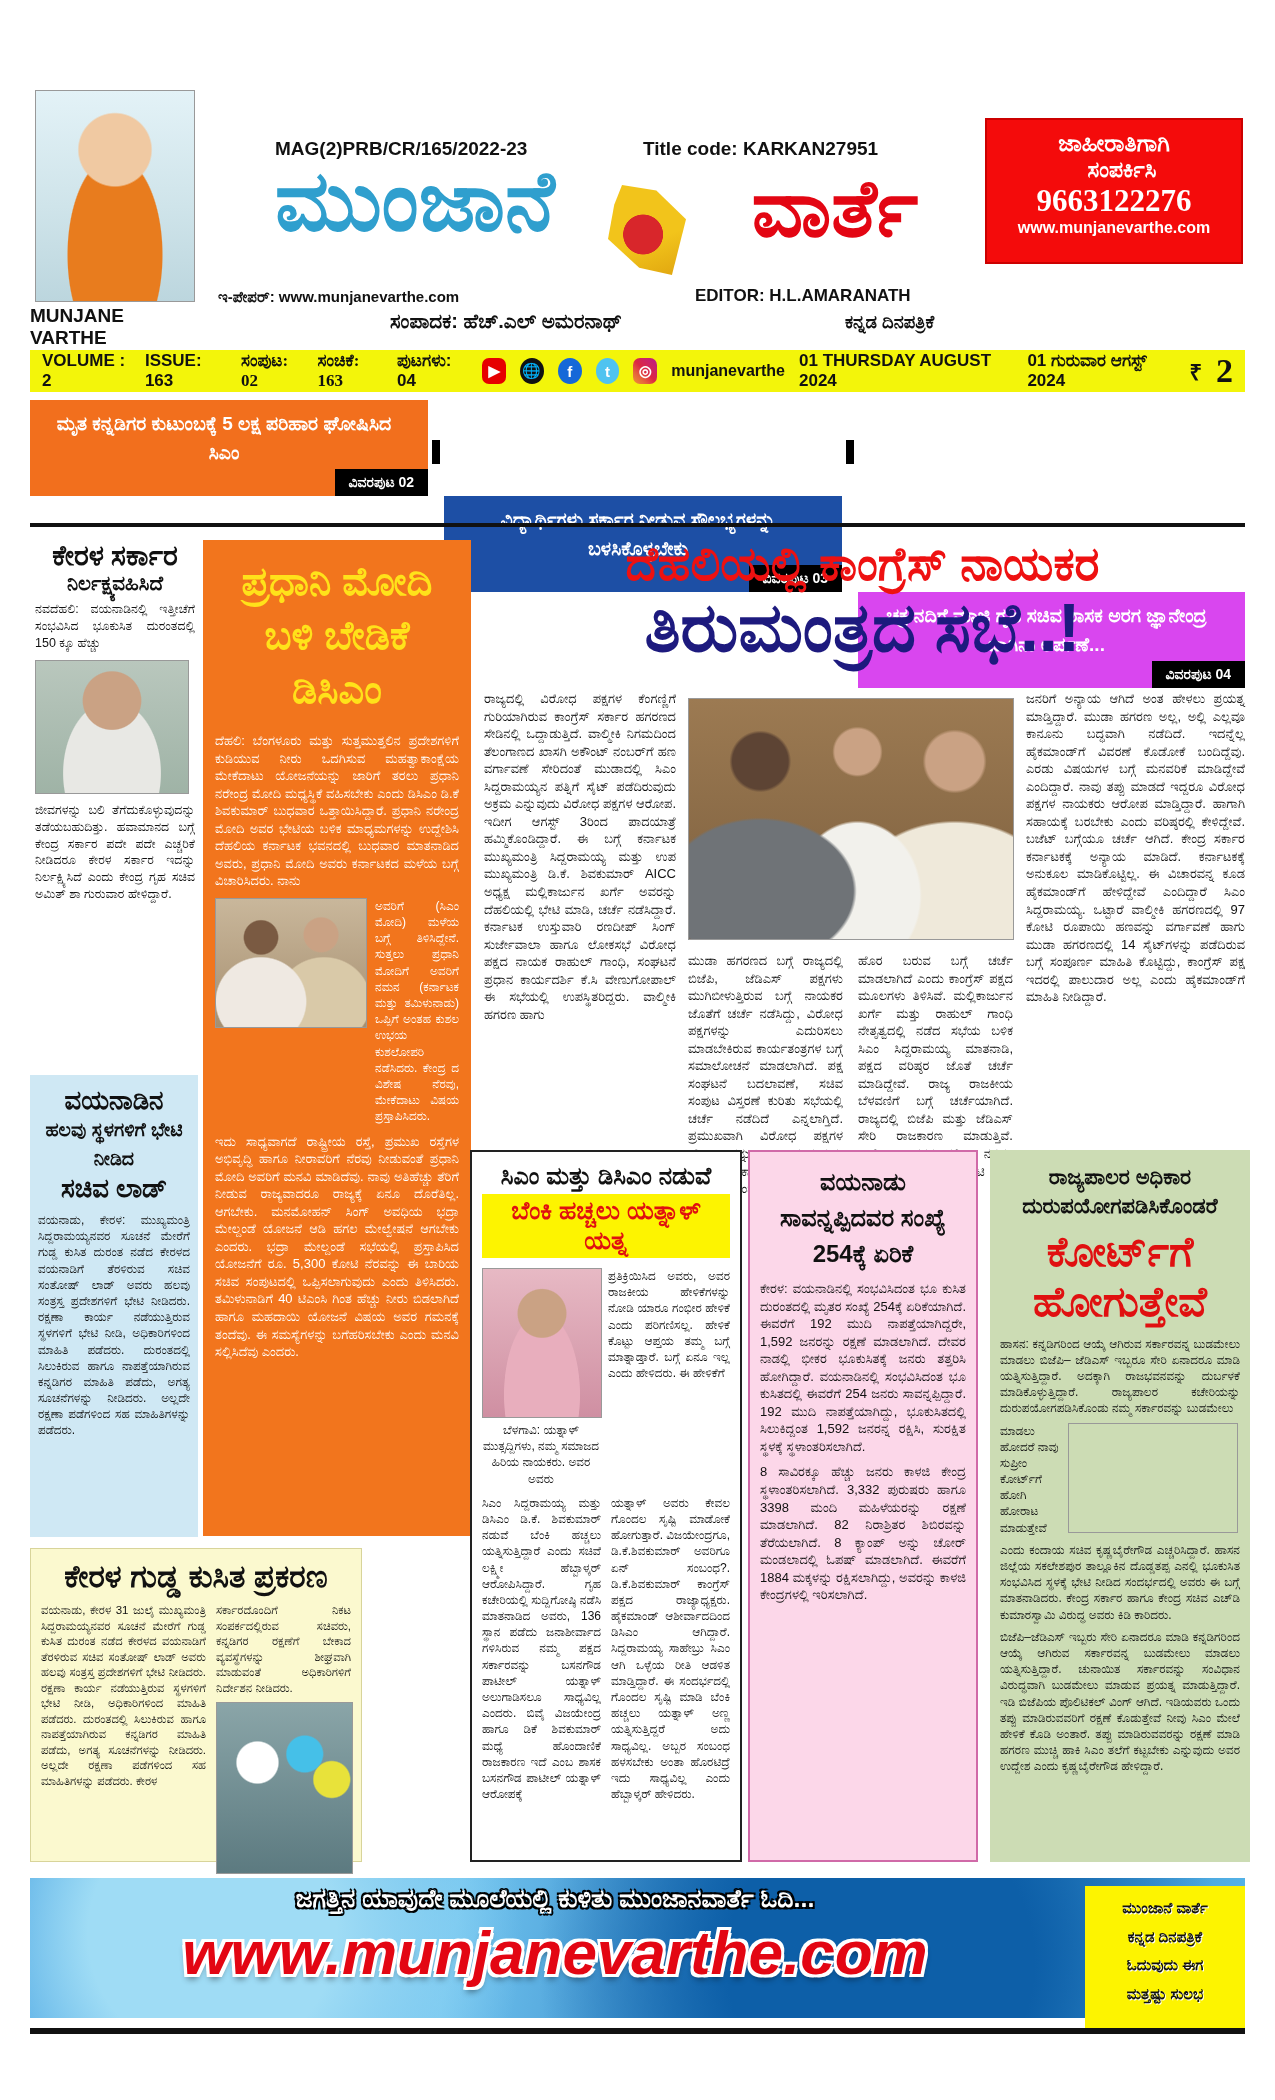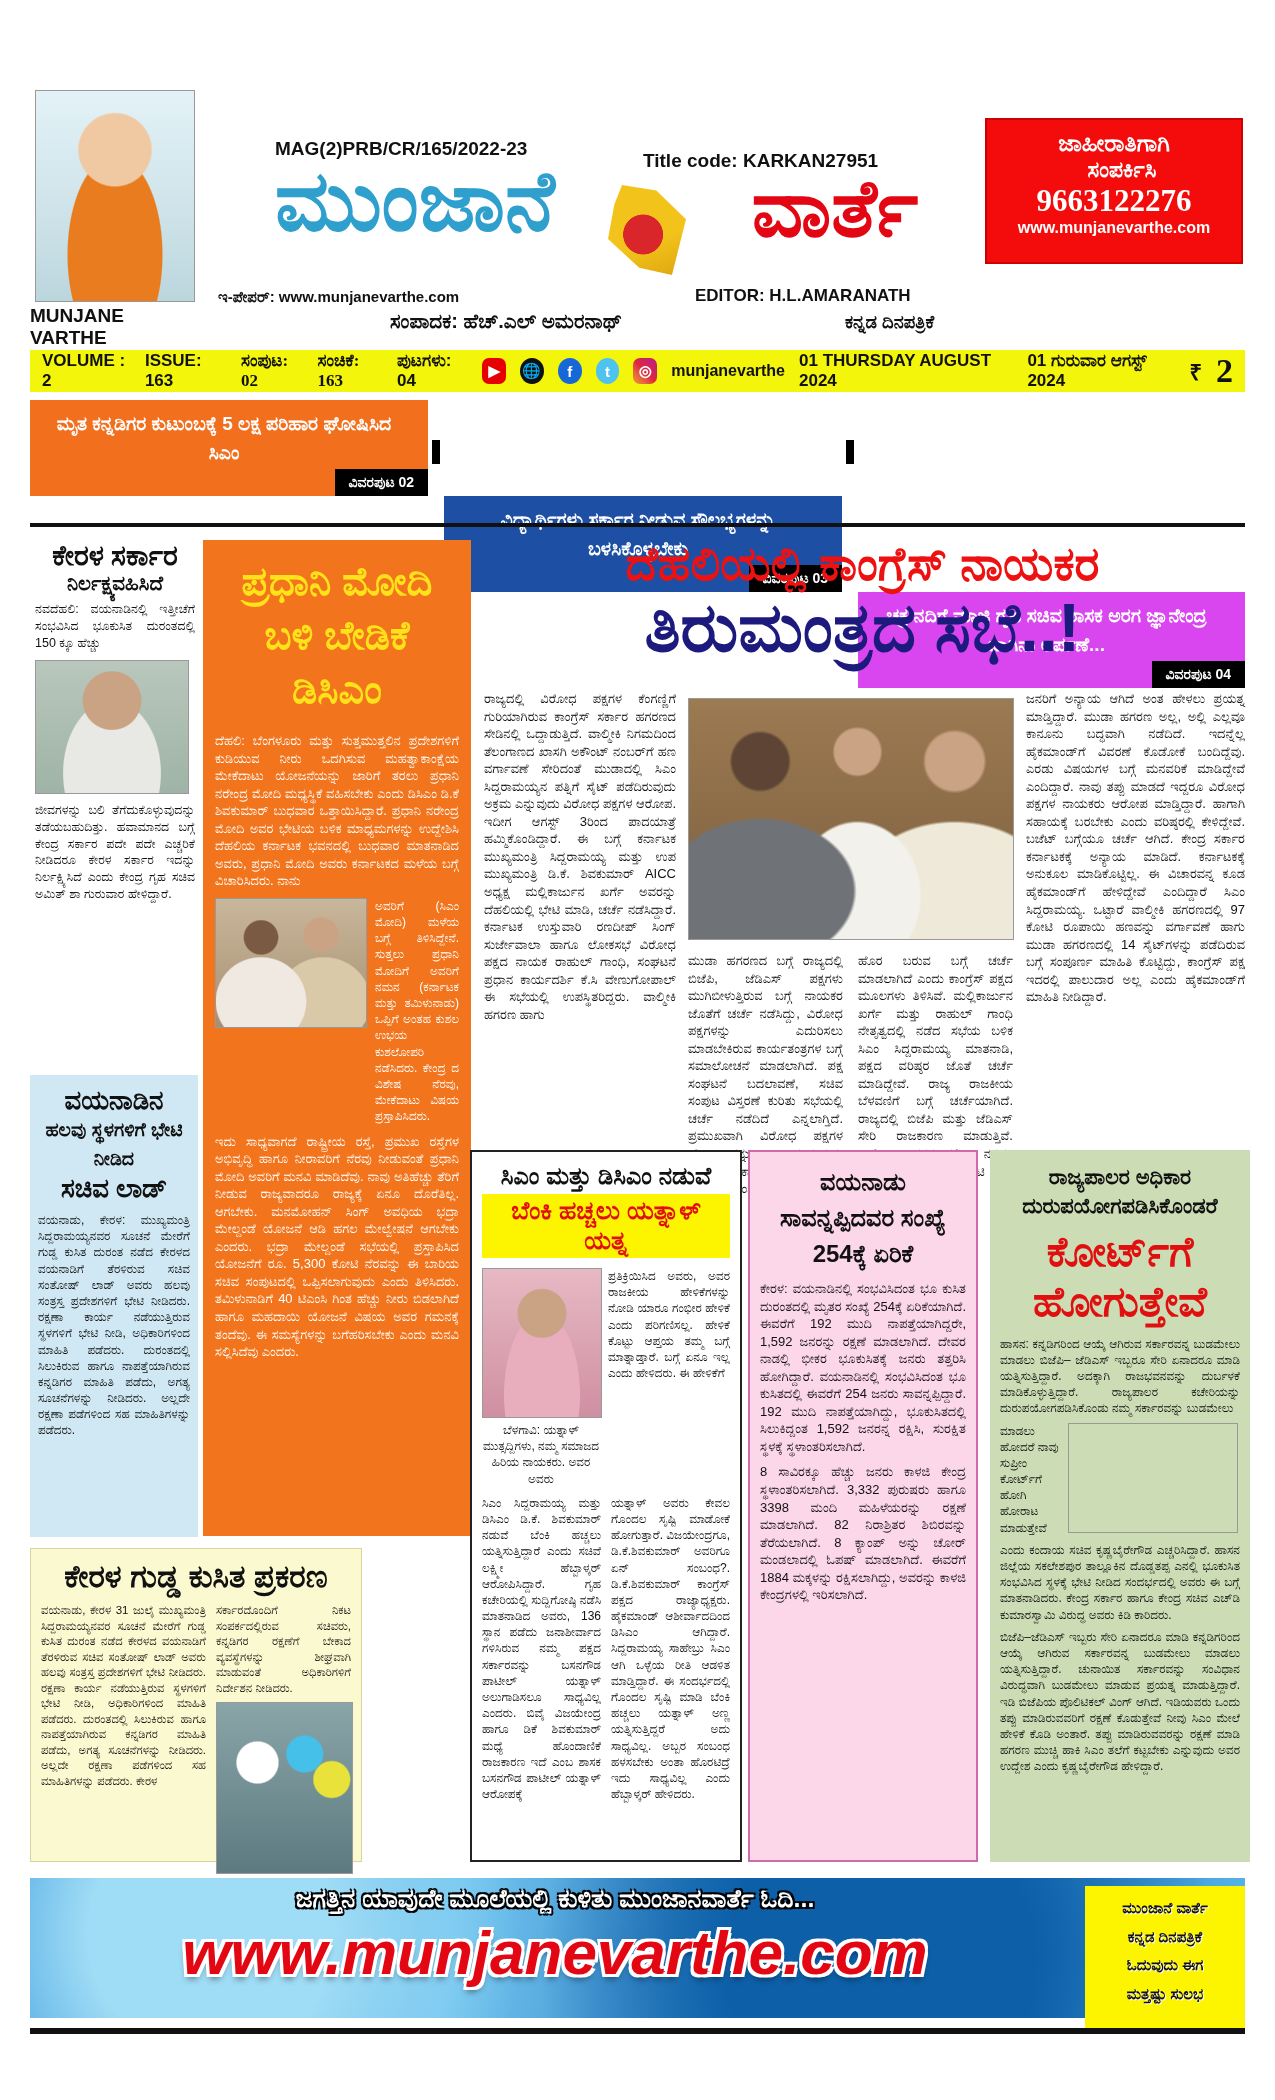--- a/index.html
+++ b/index.html
@@ -105,21 +105,21 @@
 </style>
 </head>
 <body>
 
 <div class="page">
 
   <div class="abs photo monk-photo" style="left:35px;top:90px;width:160px;height:212px;"></div>
   <div class="abs b" style="left:30px;top:305px;width:175px;font-size:19px;">MUNJANE VARTHE</div>
 
   <div class="abs b" style="left:275px;top:138px;width:330px;font-size:19px;">MAG(2)PRB/CR/165/2022-23</div>
-  <div class="abs b" style="left:643px;top:138px;width:300px;font-size:19px;margin-top:12px;">Title code: KARKAN27951</div>
+  <div class="abs b" style="left:643px;top:138px;width:300px;font-size:19px;">Title code: KARKAN27951</div>
 
   <div class="abs title-blue" style="left:215px;top:155px;width:400px;font-size:84px;line-height:1.1;text-align:center;">ಮುಂಜಾನೆ</div>
   <div class="abs map-icon" style="left:608px;top:185px;width:78px;height:90px;"></div>
   <div class="abs title-red" style="left:690px;top:165px;width:290px;font-size:80px;line-height:1.1;text-align:center;">ವಾರ್ತೆ</div>
 
   <div class="abs b" style="left:218px;top:288px;width:340px;font-size:15px;">ಇ-ಪೇಪರ್: www.munjanevarthe.com</div>
   <div class="abs b" style="left:695px;top:286px;width:280px;font-size:17px;">EDITOR: H.L.AMARANATH</div>
   <div class="abs b" style="left:390px;top:310px;width:340px;font-size:20px;">ಸಂಪಾದಕ: ಹೆಚ್.ಎಲ್ ಅಮರನಾಥ್</div>
   <div class="abs b" style="left:845px;top:312px;width:200px;font-size:18px;">ಕನ್ನಡ ದಿನಪತ್ರಿಕೆ</div>
 

